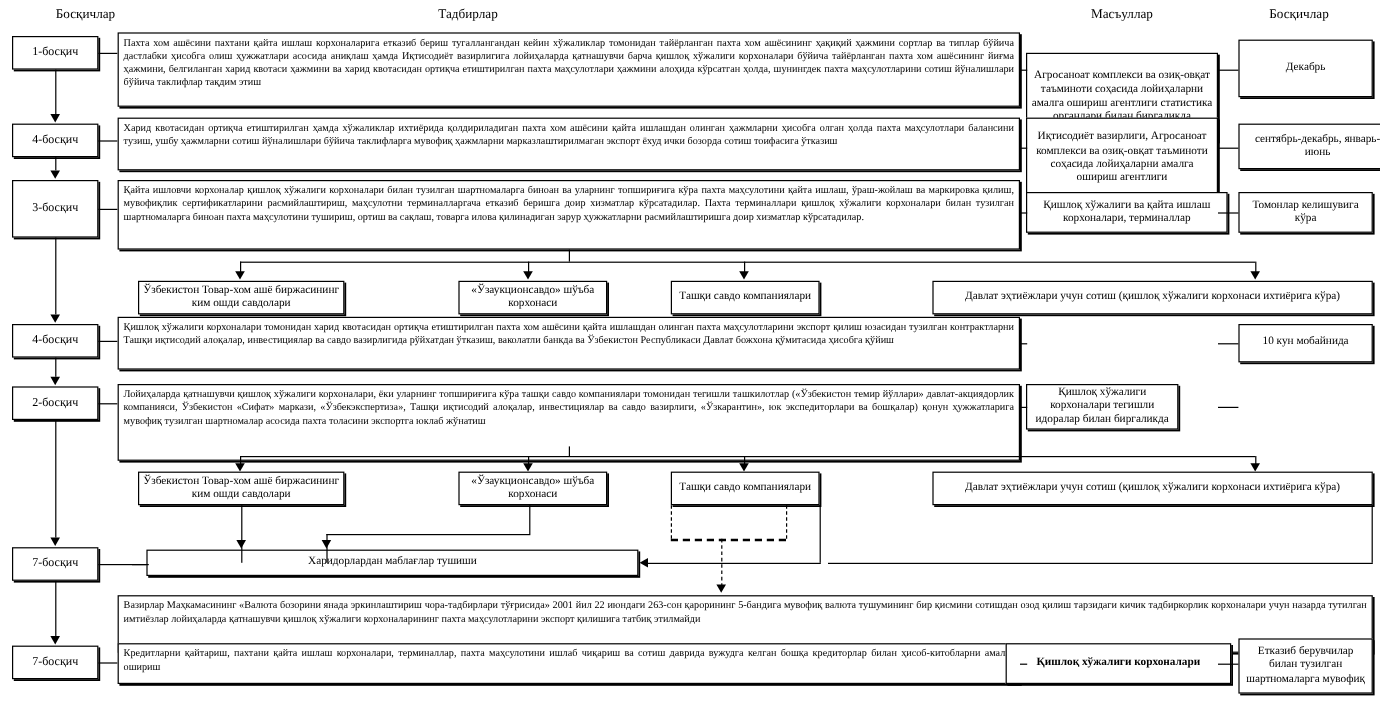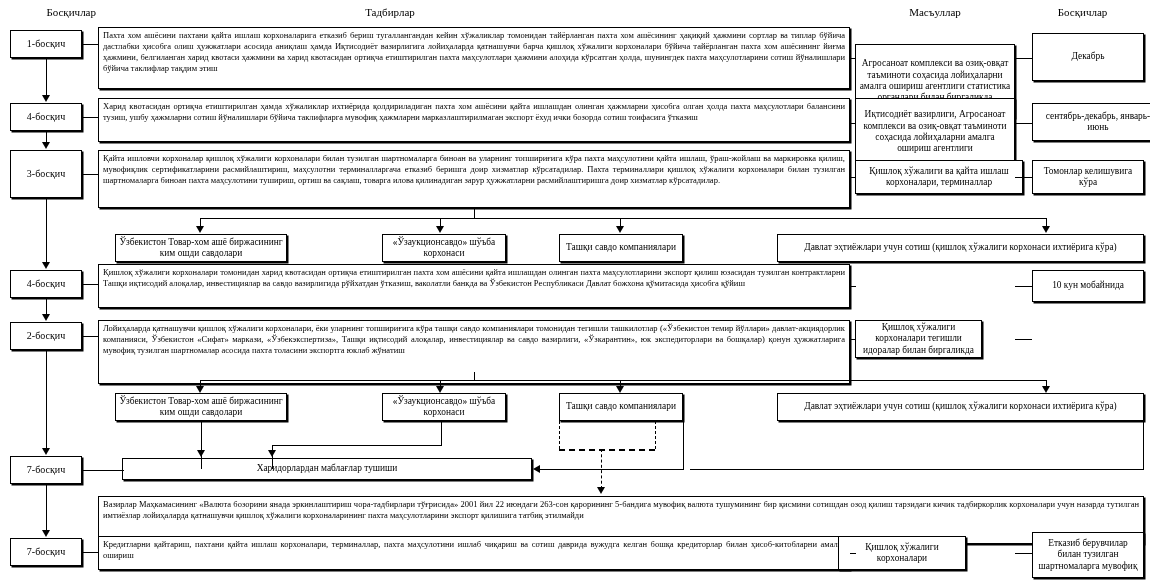--- a/index.html
+++ b/index.html
@@ -312,21 +312,21 @@
   <div class="box" style="left:855px;top:160px;width:168px;height:34px;">
     <div class="inner">
         <span class="txt">Қишлоқ хўжалиги ва қайта ишлаш корхоналари, терминаллар</span>
       </div>
   </div>
   <div class="box" style="left:855px;top:320px;width:127px;height:38px;">
     <div class="inner">
         <span class="txt">Қишлоқ хўжалиги корхоналари тегишли идоралар билан биргаликда</span>
       </div>
   </div>
-  <div class="box" style="left:838px;top:536px;width:128px;height:34px;">
+  <div class="box" style="left:838px;top:536px;width:188px;height:34px;font-weight:bold;">
     <div class="inner">
         <span class="txt">Қишлоқ хўжалиги корхоналари</span>
       </div>
   </div>
 
   <div class="ln lnh" style="left:850px;top:58px;width:6px;"></div>
   <div class="ln lnh" style="left:850px;top:123px;width:6px;"></div>
   <div class="ln lnh" style="left:850px;top:177px;width:6px;"></div>
   <div class="ln lnh" style="left:850px;top:286px;width:6px;"></div>
   <div class="ln lnh" style="left:850px;top:339px;width:6px;"></div>

